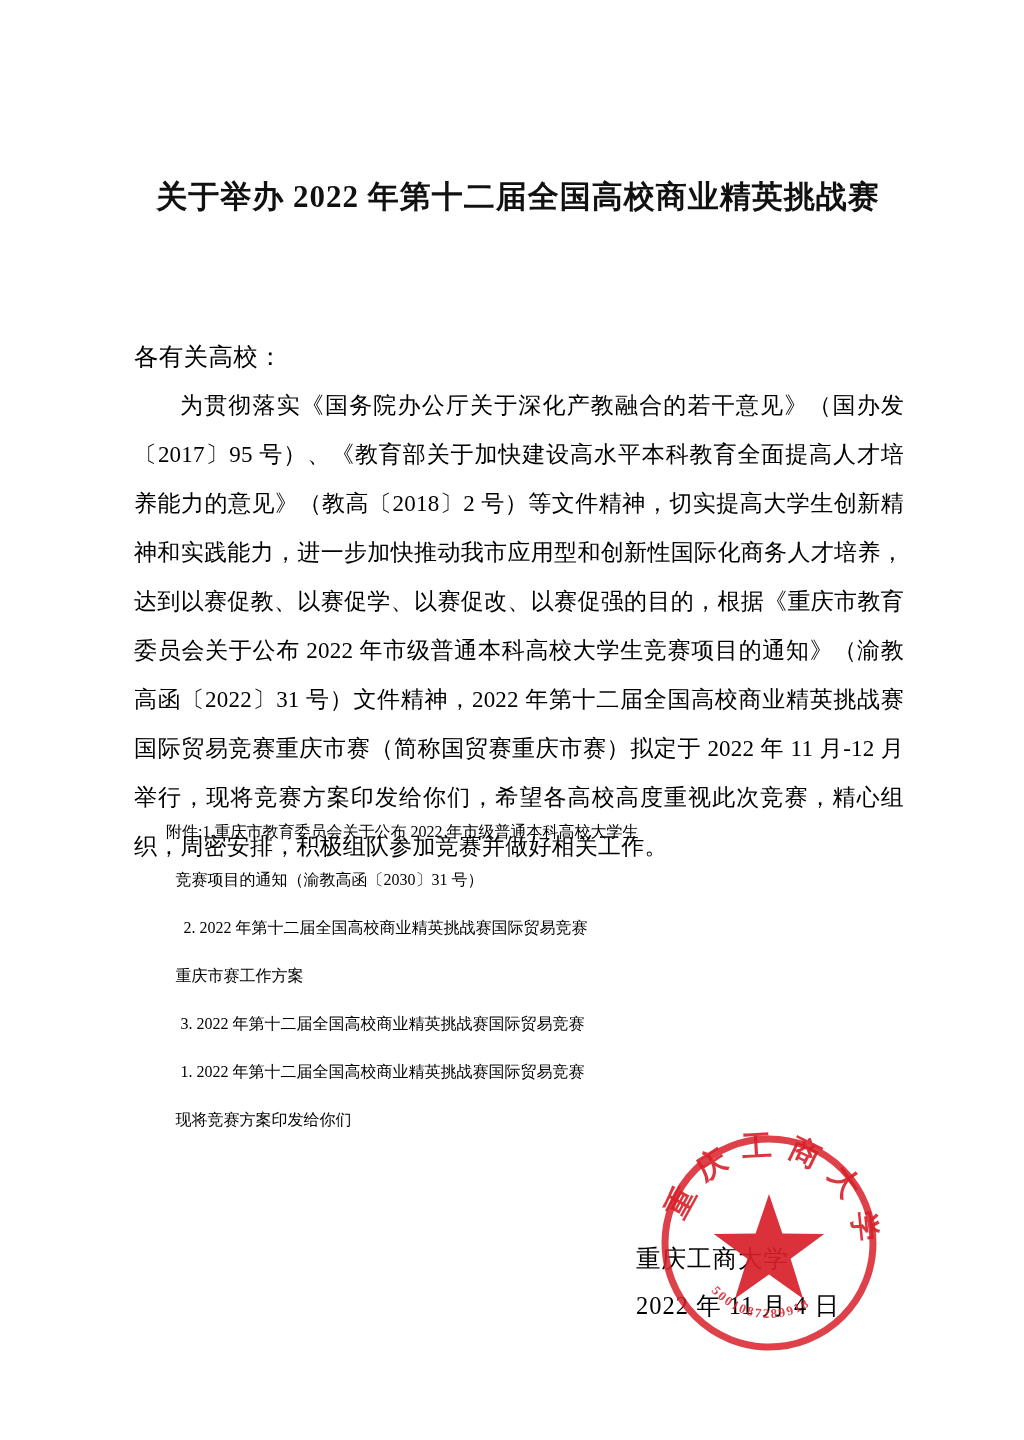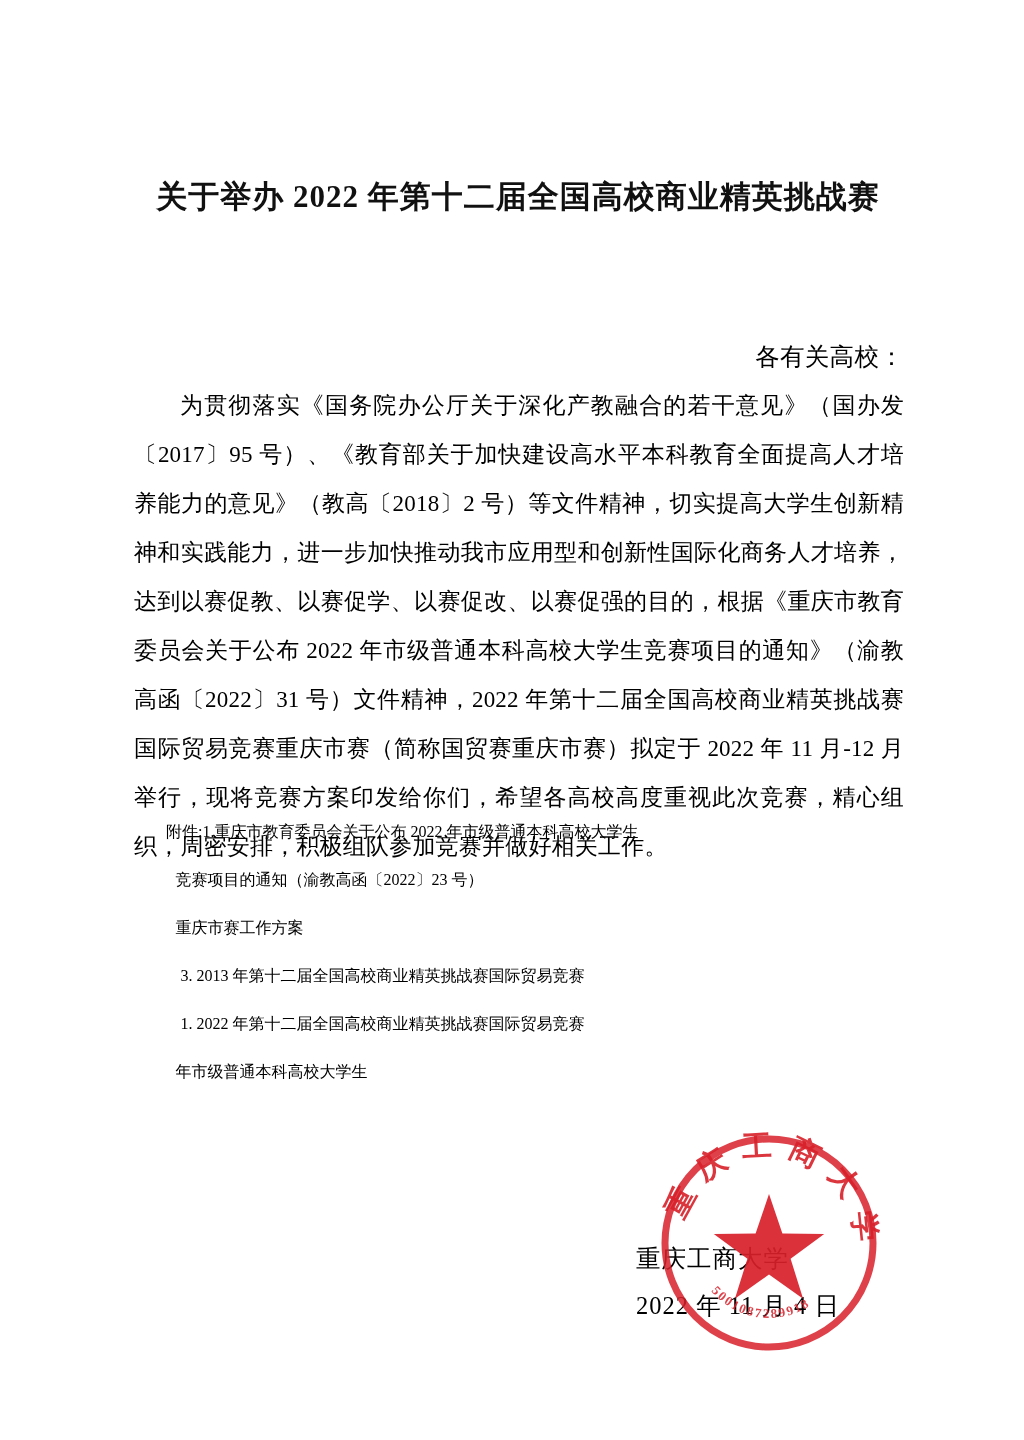--- a/index.html
+++ b/index.html
@@ -45,21 +45,20 @@
   .body-block {
     position: absolute;
     left: 128px;
     top: 332px;
     width: 770px;
   }
   .salutation {
     font-size: 24.5px;
     line-height: 49px;
     letter-spacing: 0.3px;
-    text-align: right;
   }
   .para {
     font-size: 23px;
     line-height: 49px;
     text-align: justify;
     text-justify: inter-ideograph;
     letter-spacing: 0.2px;
   }
   .para.indent {
     text-indent: 2em;
@@ -125,28 +124,29 @@
     <div class="title-line">关于举办 2022 年第十二届全国高校商业精英挑战赛</div>
   </div>
 
   <div class="body-block">
     <div class="salutation">各有关高校：</div>
     <div class="para indent">为贯彻落实《国务院办公厅关于深化产教融合的若干意见》（国办发〔2017〕95 号）、《教育部关于加快建设高水平本科教育全面提高人才培养能力的意见》（教高〔2018〕2 号）等文件精神，切实提高大学生创新精神和实践能力，进一步加快推动我市应用型和创新性国际化商务人才培养，达到以赛促教、以赛促学、以赛促改、以赛促强的目的，根据《重庆市教育委员会关于公布 2022 年市级普通本科高校大学生竞赛项目的通知》（渝教高函〔2022〕31 号）文件精神，2022 年第十二届全国高校商业精英挑战赛国际贸易竞赛重庆市赛（简称国贸赛重庆市赛）拟定于 2022 年 11 月-12 月举行，现将竞赛方案印发给你们，希望各高校高度重视此次竞赛，精心组织，周密安排，积极组队参加竞赛并做好相关工作。</div>
   </div>
 
   <div class="attach-block">
     <div class="attach-first">附件:1.重庆市教育委员会关于公布 2022 年市级普通本科高校大学生</div>
-    <div class="attach-cont">竞赛项目的通知（渝教高函〔2022〕23 号）</div>
+    <div class="attach-cont">竞赛项目的通知（渝教高函〔2030〕31 号）</div>
 
+    <div class="attach-num">2. 2022 年第十二届全国高校商业精英挑战赛国际贸易竞赛</div>
     <div class="attach-cont">重庆市赛工作方案</div>
 
-    <div class="attach-num2">3. 2013 年第十二届全国高校商业精英挑战赛国际贸易竞赛</div>
+    <div class="attach-num2">3. 2022 年第十二届全国高校商业精英挑战赛国际贸易竞赛</div>
 
     <div class="attach-num2">1. 2022 年第十二届全国高校商业精英挑战赛国际贸易竞赛</div>
-    <div class="attach-cont">年市级普通本科高校大学生</div>
+    <div class="attach-cont">现将竞赛方案印发给你们</div>
   </div>
 
   <div class="sign-block">
     <div class="sign-line">重庆工商大学</div>
     <div class="sign-line">2022 年 11 月 4 日</div>
   </div>
 
   <div class="seal">
     <svg width="230" height="230" viewBox="0 0 230 230" xmlns="http://www.w3.org/2000/svg">
       <defs>

